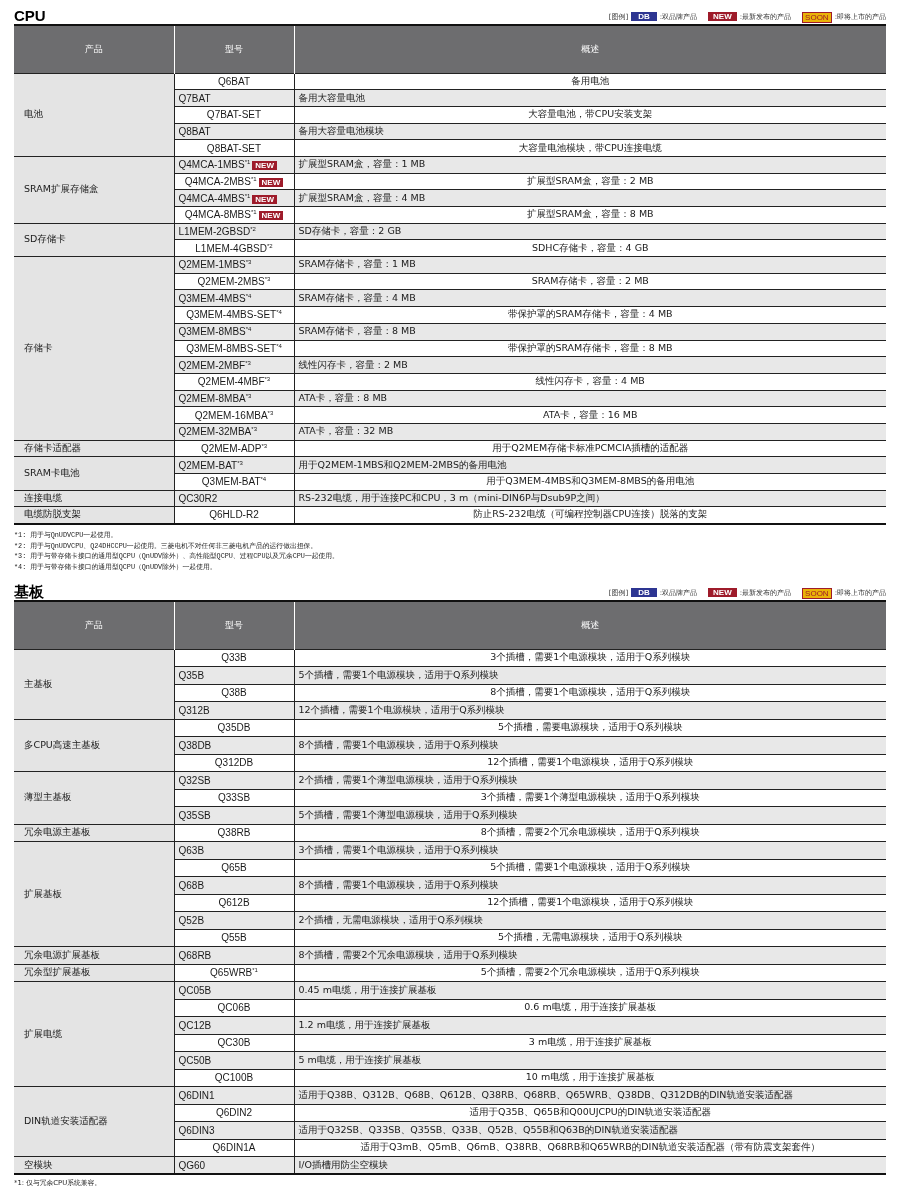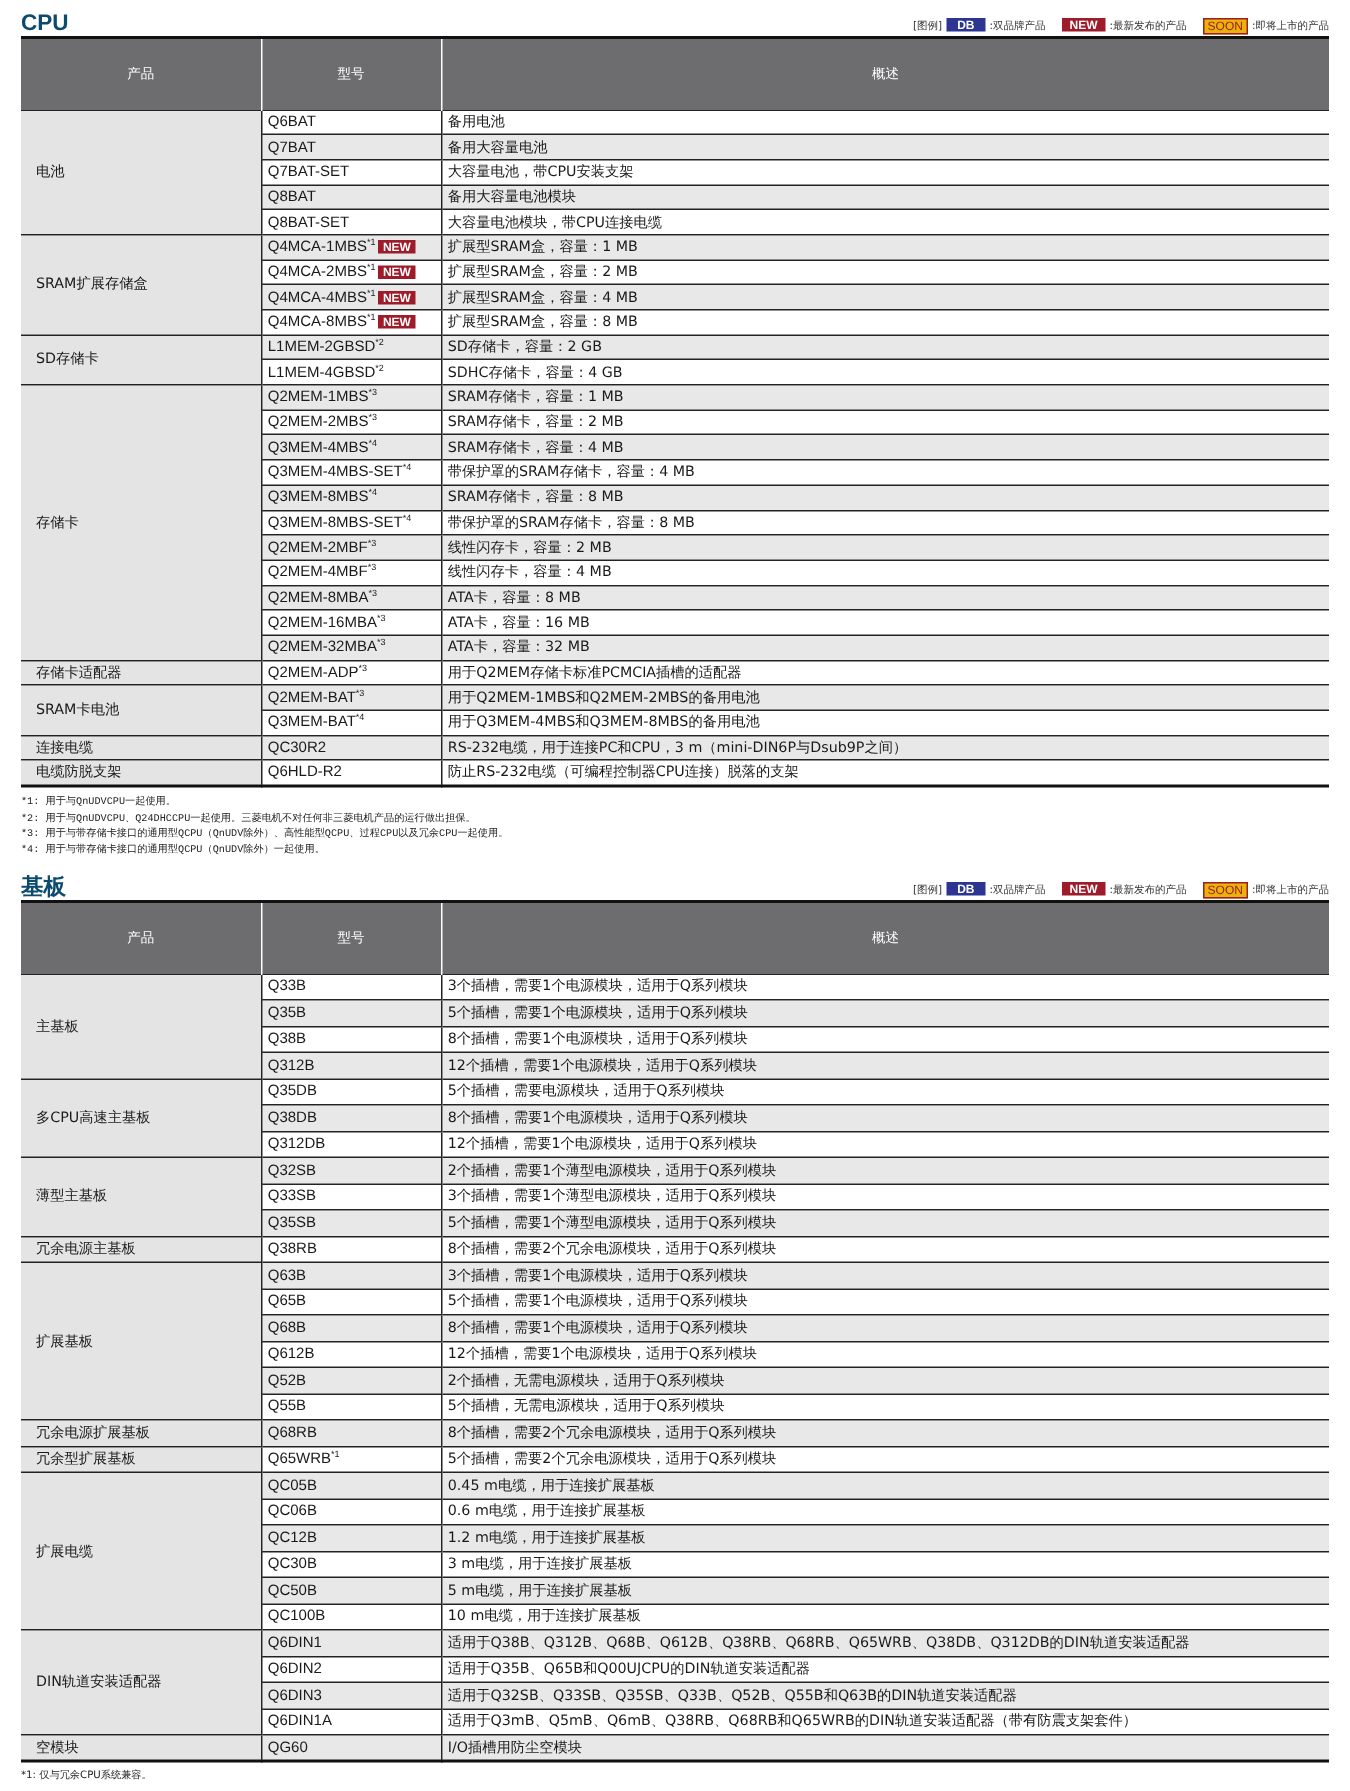--- a/index.html
+++ b/index.html
@@ -1,37 +1,37 @@
 <!DOCTYPE html>
 <html><head>
 <meta charset="utf-8">
 <style>
   * { box-sizing: border-box; margin: 0; padding: 0; }
   html, body { width: 900px; height: 1194px; background: #ffffff; overflow: hidden; }
   body { font-family: "DejaVu Sans", "Liberation Sans", sans-serif; color: #1a1a1a; position: relative; }
 
   .section-head { position: absolute; left: 14px; width: 872px; height: 20px; }
-  .section-title { position: absolute; left: 0; bottom: 0; font-family: "Liberation Sans", sans-serif; font-weight: bold; font-size: 15px; color: #0c4a6e; line-height: 16px; }
+  .section-title { position: absolute; left: 0; bottom: 0; font-family: "Liberation Sans", sans-serif; font-weight: bold; font-size: 15px; color: #000000; line-height: 16px; }
   .legend { position: absolute; right: 0; bottom: 1px; font-size: 7px; color: #333; display: flex; align-items: flex-start; white-space: nowrap; }
   .legend .gap { width: 8px; }
   .badge { display: inline-block; font-family: "Liberation Sans", sans-serif; font-weight: bold; font-size: 8px; line-height: 9px; padding: 0 5px; margin: 0 3px; }
   .badge.db { background: #2d3592; color: #fff; padding: 0 7px; }
   .badge.new { background: #9e1b2a; color: #fff; }
   .badge.soon { background: #eab308; color: #9e1b2a; border: 1px solid #9e1b2a; padding: 0 2px; font-weight: normal; }
 
   table { position: absolute; left: 14px; width: 872px; border-collapse: collapse; table-layout: fixed; border-top: 2px solid #111; border-bottom: 2px solid #111; }
   col.c1 { width: 160px; } col.c2 { width: 120px; } col.c3 { width: 592px; }
   th { background: #6d6d6f; color: #ffffff; font-size: 9px; font-weight: normal; height: 48px; border-right: 1px solid #ffffff; vertical-align: middle; }
   th:last-child { border-right: none; }
   td { font-size: 9.5px; padding: 0 4px; white-space: nowrap; overflow: hidden; border-top: 1px solid #222; vertical-align: middle; }
   td.prod { background: #e4e4e4; padding-left: 10px; border-right: 1px solid #222; font-size: 9.5px; }
   td.model { border-right: 1px solid #222; font-family: "Liberation Sans", sans-serif; font-size: 10px; }
   td.desc { font-size: 9.5px; }
   tr.even td.model, tr.even td.desc { background: #e8e8e8; }
-  tr.odd td.model, tr.odd td.desc { background: #ffffff; }
+  tr.odd td.model, tr.odd td.desc { background: #ffffff; text-align: center; }
   #cpu-table td { height: 16.7px; }
   #base-table td { height: 17.5px; }
   sup.fn { font-size: 6px; vertical-align: top; line-height: 6px; }
   .tag-new { display: inline-block; background: #9e1b2a; color: #fff; font-weight: bold; font-size: 8px; line-height: 9px; padding: 0 3px; margin-left: 2px; vertical-align: middle; }
 
   .footnotes { position: absolute; left: 14px; font-size: 6.8px; color: #222; line-height: 10.5px; }
 </style>
 </head>
 <body>
 

